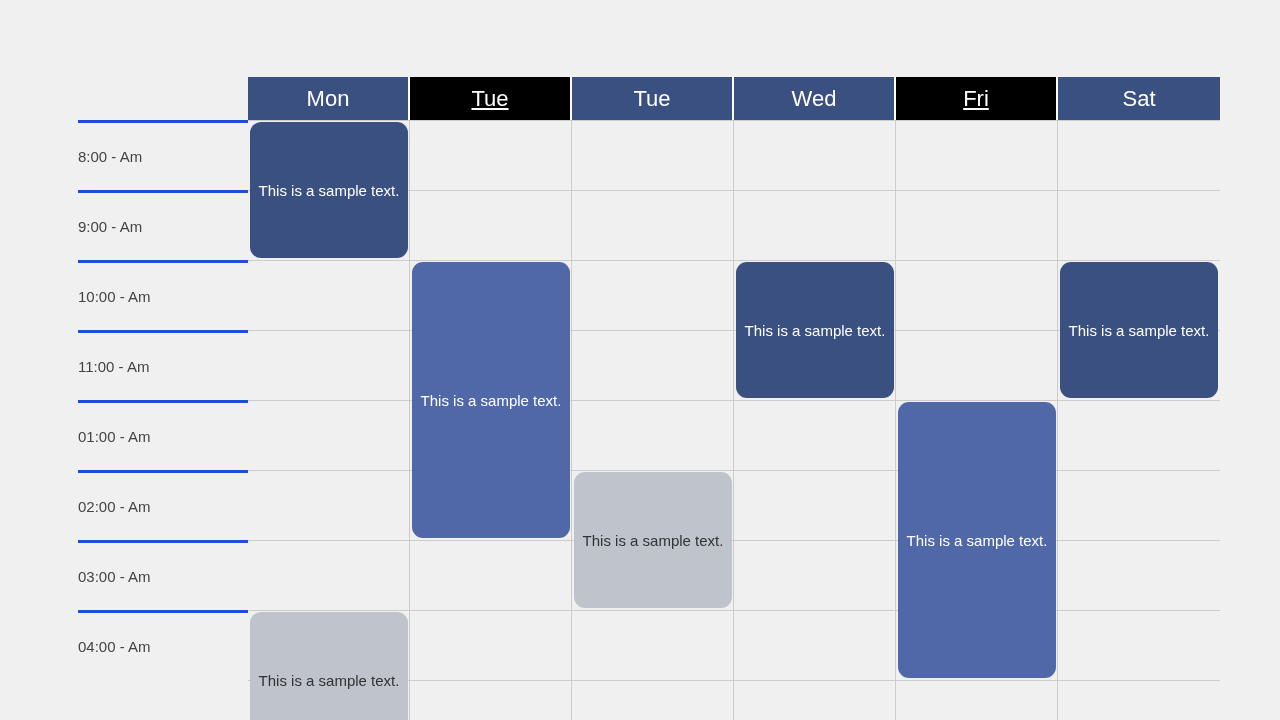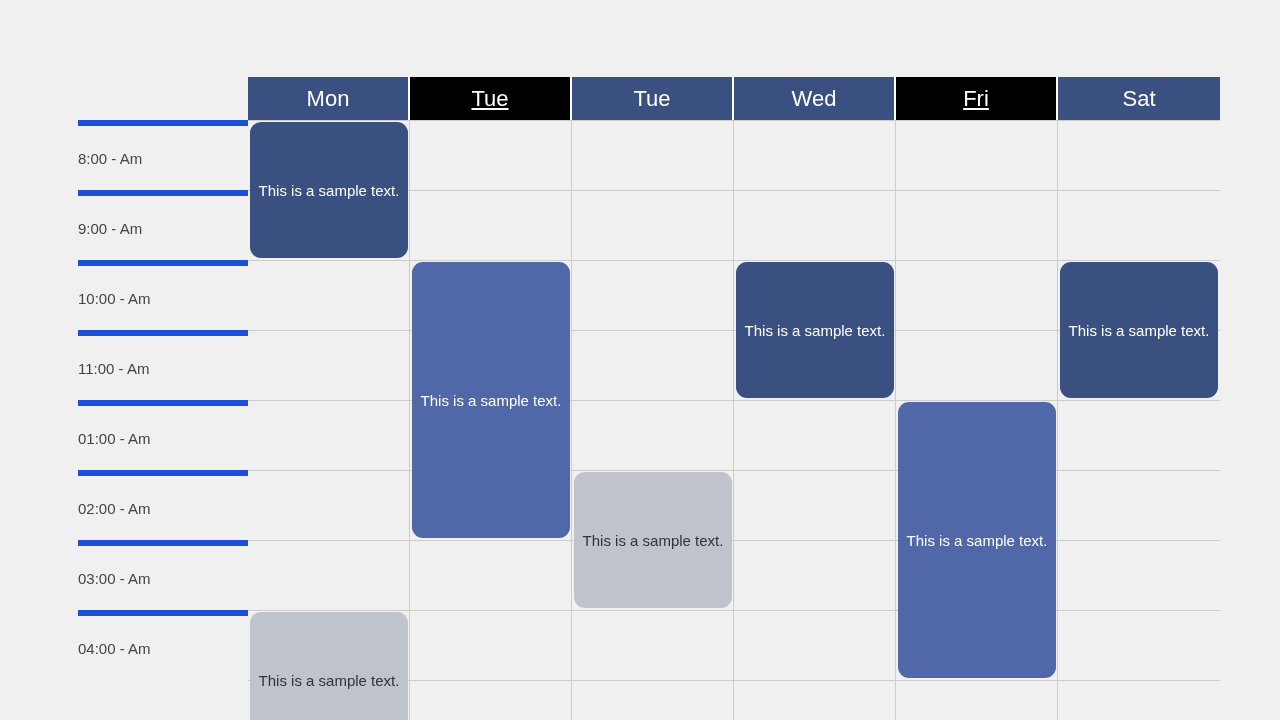--- a/index.html
+++ b/index.html
@@ -48,21 +48,21 @@
       height: 70px;
     }
 
     .time-cell {
       height: 70px;
       display: flex;
       align-items: center;
       justify-content: flex-start;
       font-size: 15px;
       color: #444;
-      border-top: 6px solid #1d4ed8;
+      border-top: 3px solid #1d4ed8;
     }
 
     .grid-area {
       flex: 1;
       display: flex;
       flex-direction: column;
     }
 
     .day-headers {
       display: grid;

